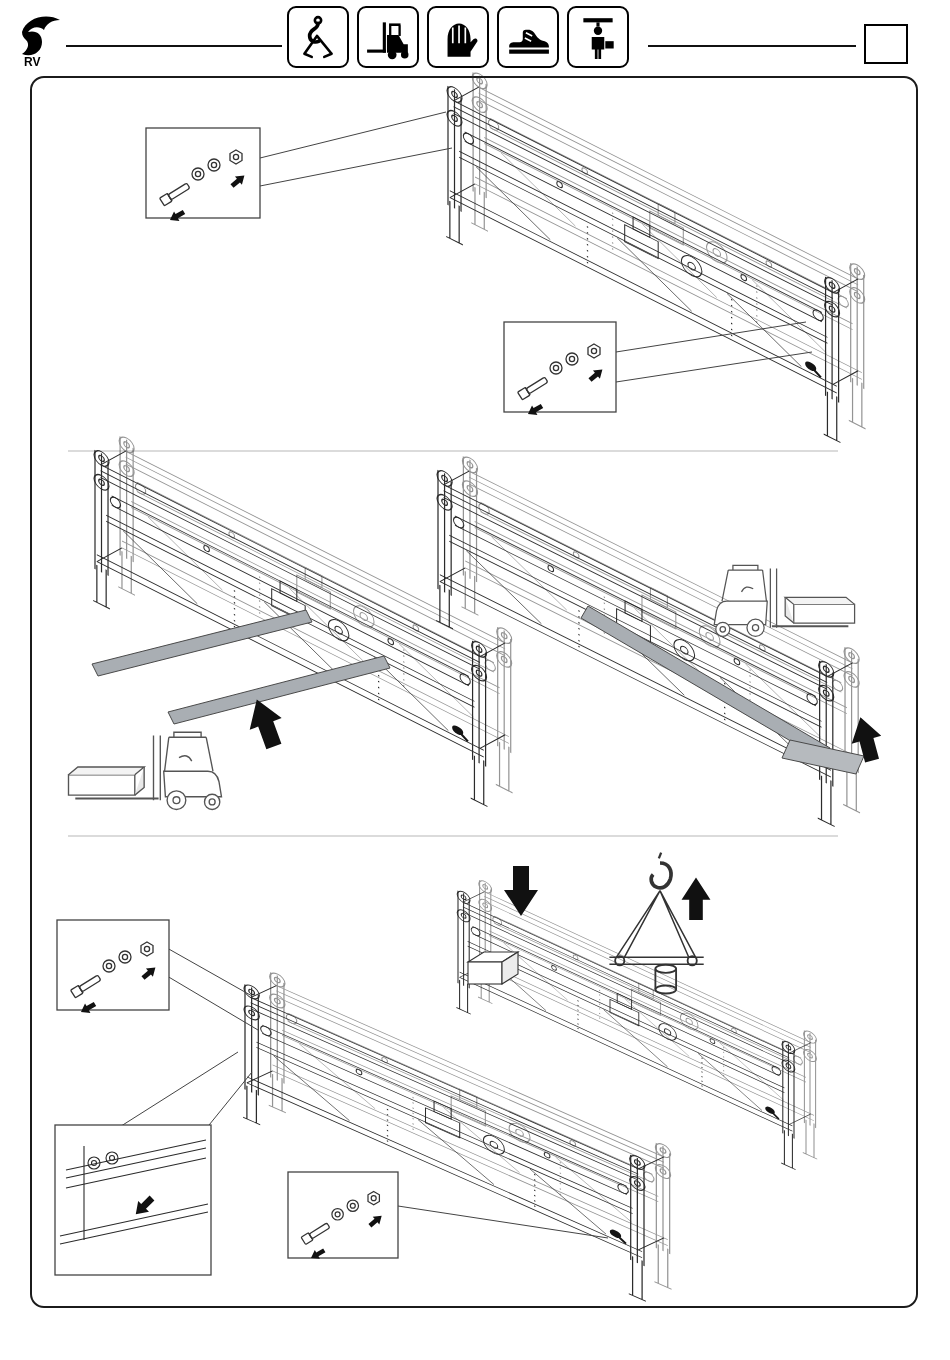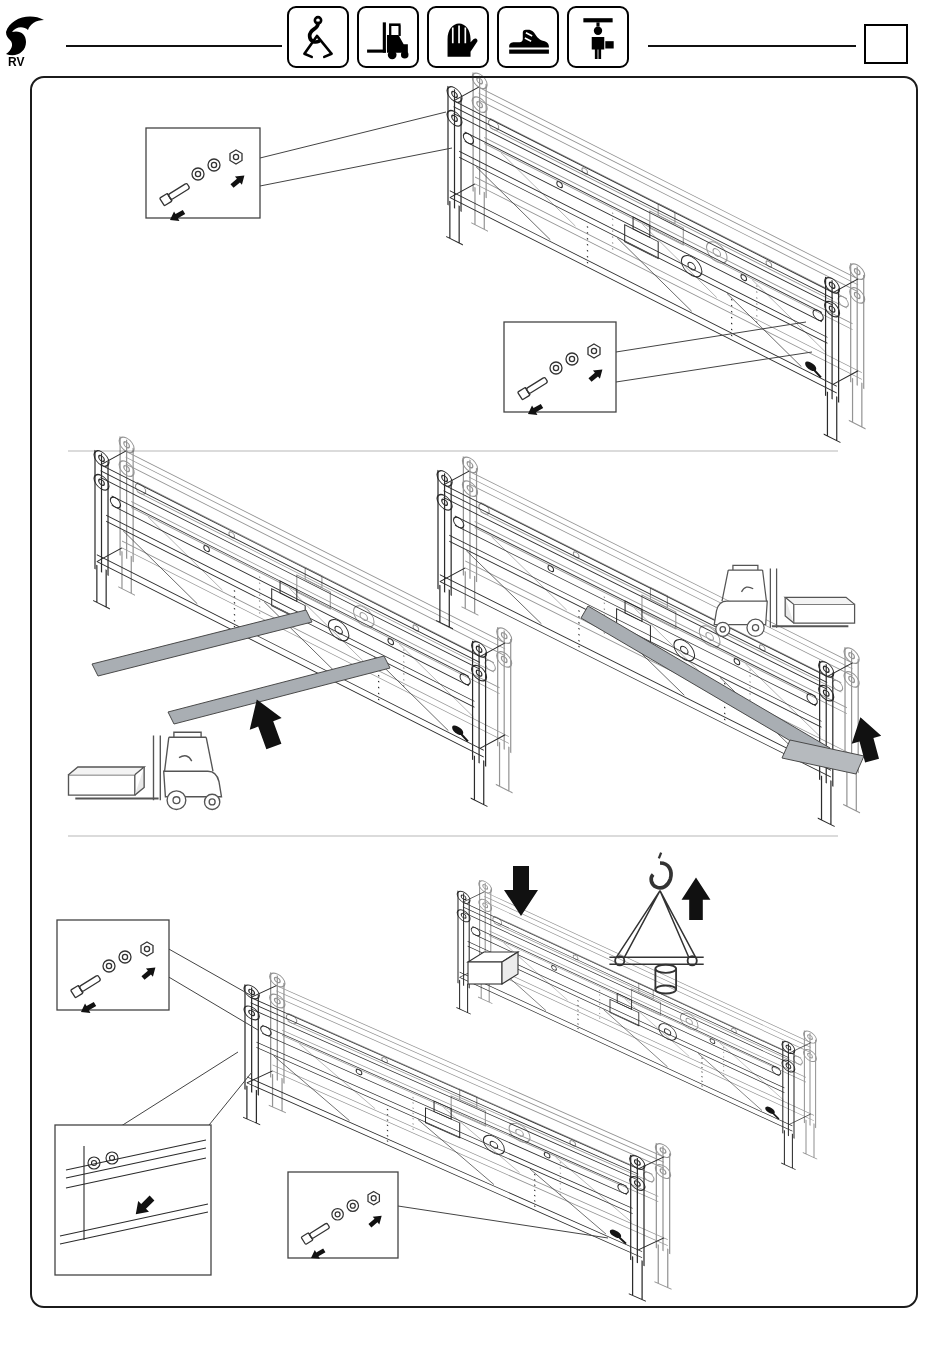--- a/index.html
+++ b/index.html
@@ -4,21 +4,21 @@
 <style>
   *{margin:0;padding:0;box-sizing:border-box}
   html,body{width:950px;height:1360px}
   body{background:#fff;position:relative;overflow:hidden;font-family:"Liberation Sans",sans-serif}
   .sheet{position:absolute;left:30px;top:76px;width:888px;height:1232px;border:2px solid #1b1b1b;border-radius:14px;background:#fff}
   .rule{position:absolute;height:2px;background:#111;top:45px}
   .rule-left{left:66px;width:216px}
   .rule-right{left:648px;width:208px}
   .icon-box{position:absolute;top:6px;width:62px;height:62px;border:2.5px solid #000;border-radius:9px;background:#fff;display:flex;align-items:center;justify-content:center}
   .page-box{position:absolute;left:864px;top:24px;width:44px;height:40px;border:2px solid #000;background:#fff}
-  .logo{position:absolute;left:0;top:10px;width:56px;height:60px}
+  .logo{position:absolute;left:16px;top:10px;width:56px;height:60px}
   svg.overlay{position:absolute;left:0;top:0;pointer-events:none}
 </style>
 </head>
 <body>
 
 <div class="logo">
   <svg width="56" height="60" viewBox="0 0 56 60">
     <path fill="#000" d="M6 22 C10 8 30 2 44 10 C36 10 30 14 28 20 C24 16 16 16 12 22 C20 20 26 24 26 32 C26 42 16 48 6 44 C12 40 14 34 10 30 C8 28 6 26 6 22 Z"></path>
     <text x="8" y="56" font-size="12" font-weight="bold" fill="#000">RV</text>
   </svg>

